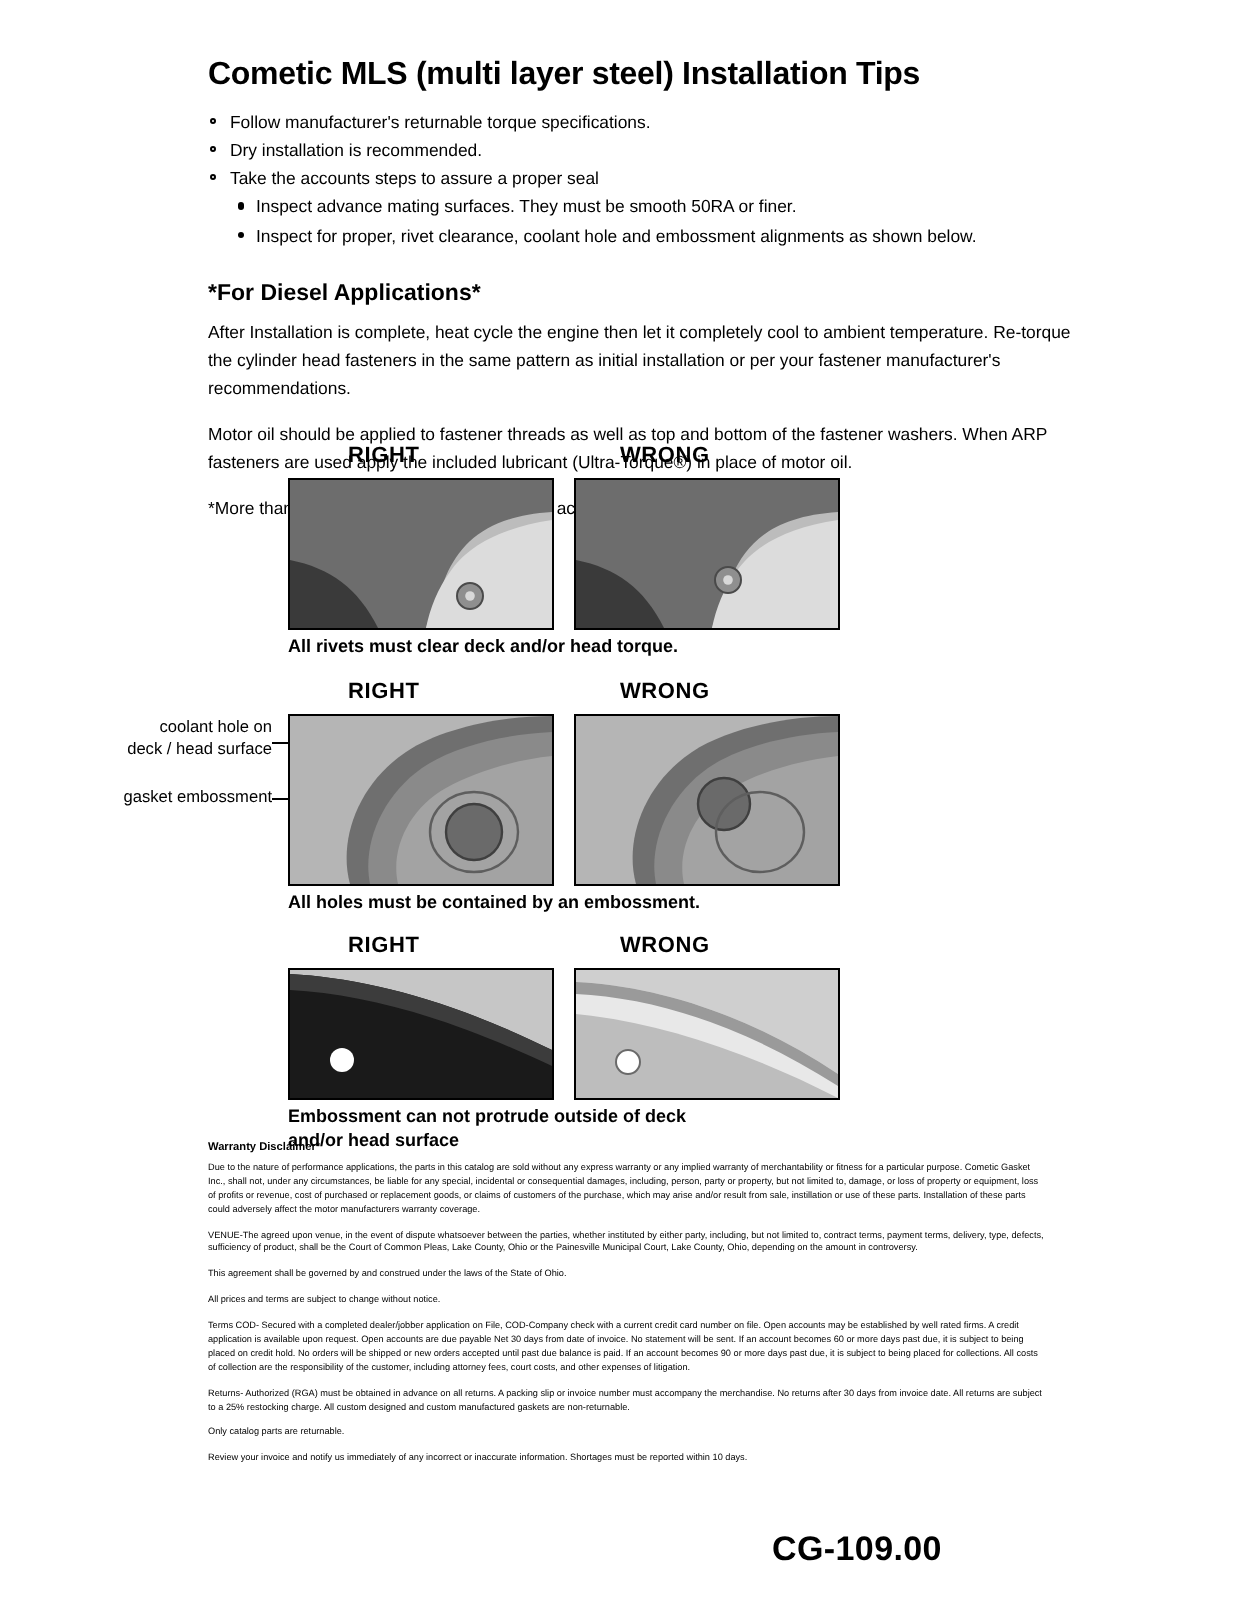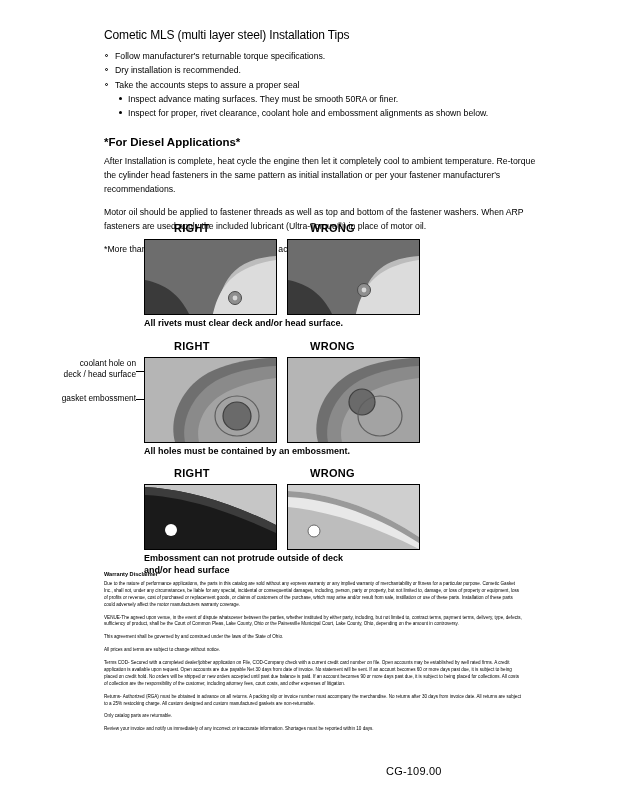--- a/index.html
+++ b/index.html
@@ -24,22 +24,22 @@
   }
   .content {
     position: absolute;
     left: 104px;
     top: 28px;
     width: 432px;
   }
 
   
   .title {
-    font-size: 12px;
-    font-weight: normal;
+    font-size: 16px;
+    font-weight: bold;
     letter-spacing: -0.15px;
     margin: 0 0 7px 0;
     line-height: 1.2;
   }
   .subhead {
     font-size: 11.5px;
     font-weight: bold;
     margin: 16px 0 6px 0;
   }
 
@@ -164,22 +164,22 @@
   .warranty p {
     font-size: 4.6px;
     line-height: 1.5;
     margin: 0 0 6px 0;
     text-align: left;
   }
   .docnum {
     position: absolute;
     left: 386px;
     top: 765px;
-    font-size: 11px;
-    font-weight: normal;
+    font-size: 17px;
+    font-weight: bold;
     letter-spacing: 0.2px;
   }
 </style>
 </head>
 <body>
 
 <div class="page">
 
   <div class="content">
     <h1 class="title">Cometic MLS (multi layer steel) Installation Tips</h1>
@@ -225,21 +225,21 @@
             <rect x="0" y="0" width="131" height="74" fill="#bcbcbc"></rect>
             <path d="M0,0 L131,0 L131,16 C100,18 86,30 78,48 C73,60 70,68 68,74 L0,74 Z" fill="#6d6d6d"></path>
             <path d="M0,74 L0,40 C20,44 34,54 44,74 Z" fill="#3a3a3a"></path>
             <path d="M131,74 L131,34 C118,40 108,54 103,74 Z" fill="#4a4a4a"></path>
             <path d="M68,74 C70,64 74,54 80,46 C88,34 104,24 131,20 L131,74 Z" fill="#dcdcdc"></path>
             <circle cx="76" cy="50" r="6.5" fill="#8f8f8f" stroke="#4a4a4a" stroke-width="1"></circle>
             <circle cx="76" cy="50" r="2.4" fill="#d8d8d8"></circle>
           </svg>
         </div>
       </div>
-      <div class="cap">All rivets must clear deck and/or head surface.</div>
+      <div class="cap">All rivets must clear deck and/or head torque.</div>
     </div>
 
     <div class="fig-row" style="margin-left:24px; margin-top:10px;">
       <div class="fig-labels">
         <span class="fig-label" style="left:30px;">RIGHT</span>
         <span class="fig-label" style="left:166px;">WRONG</span>
       </div>
 
       <div class="annot" style="left:-140px; top:18px; width:132px;">
         <span>coolant hole on</span><br>

